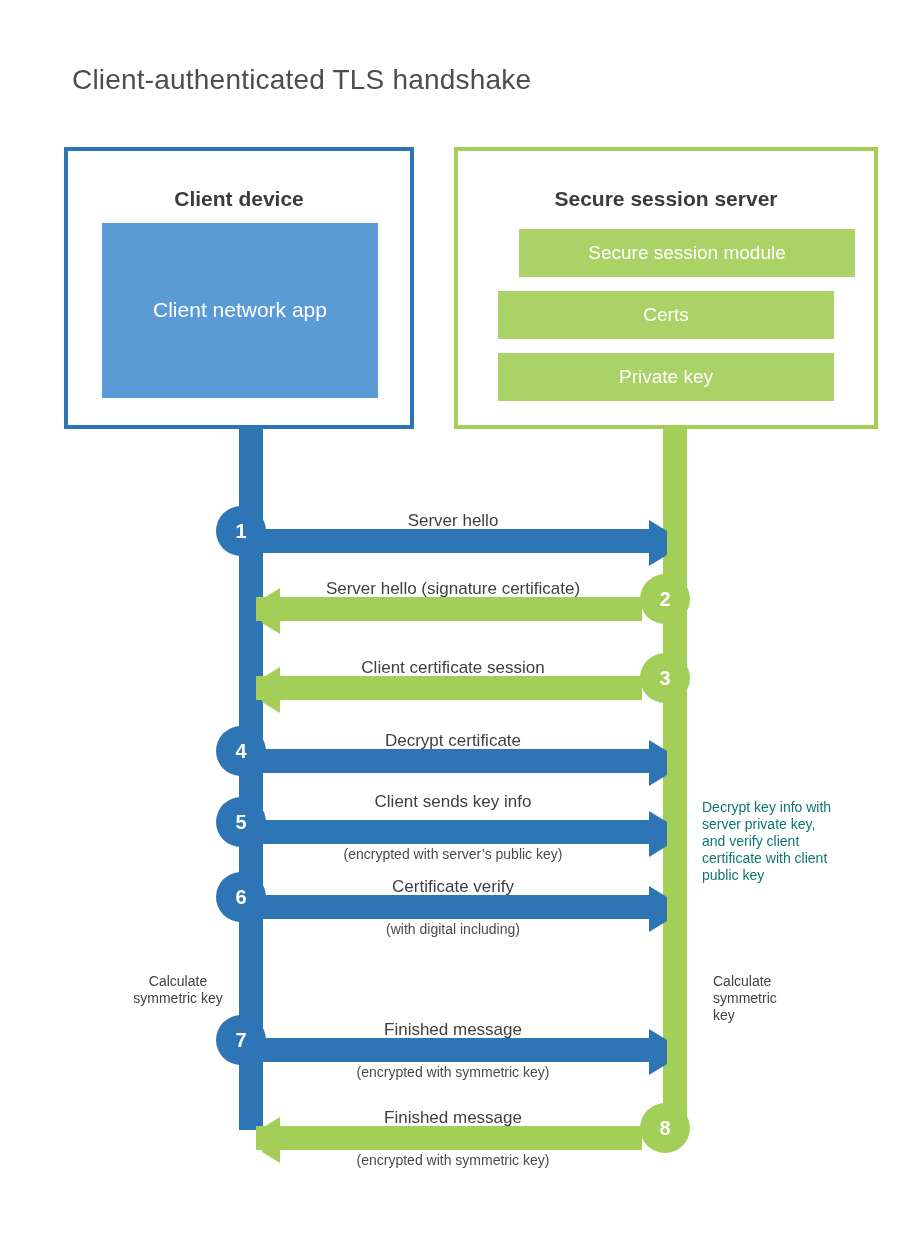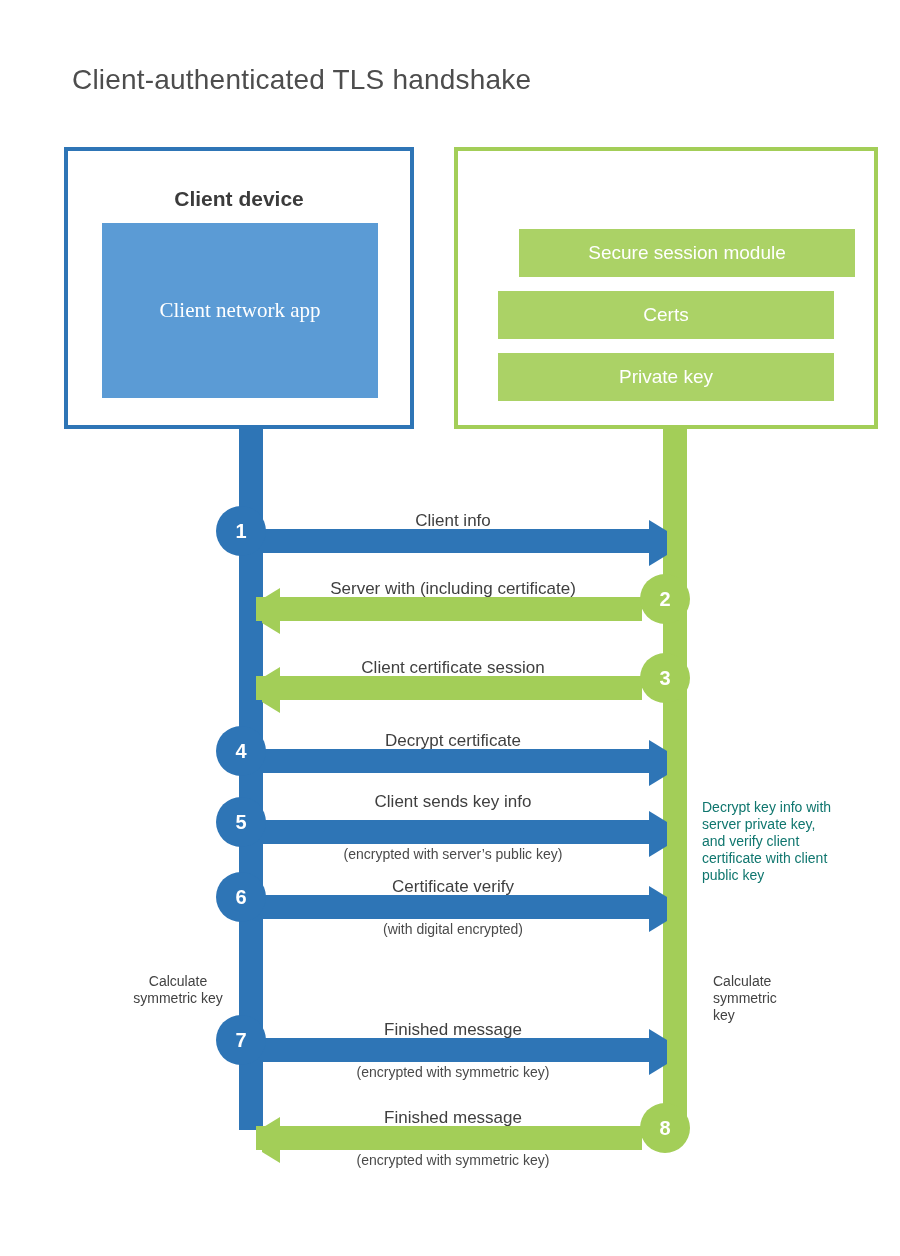--- a/index.html
+++ b/index.html
@@ -19,21 +19,20 @@
   .server-box { left:430px; width:424px; border:4px solid #a3ce58; }
   .actor-title {
     position:absolute; left:0; right:0; top:24px; text-align:center;
     font-size:21px; font-weight:700; color:#3b3b3b;
   }
   .client-module {
     position:absolute; left:34px; top:72px; width:276px; height:175px;
     background:#5b9bd5; color:#ffffff; display:flex; align-items:center;
     justify-content:center; text-align:center; font-size:21px; line-height:1.35;
     padding:0 40px;
-    font-family:Liberation Serif, serif;
   }
   .server-module {
     position:absolute; left:40px; width:336px; height:48px;
     background:#abd266; color:#ffffff; display:flex; align-items:center;
     justify-content:center; text-align:center; font-size:19px;
   }
   
   .lifeline { position:absolute; width:4px; }
   .lifeline.blue  { background:#2e75b6; }
   .lifeline.green { background:#a3ce58; }
@@ -73,55 +72,56 @@
 <div class="canvas">
 
   <div class="page-title">Client-authenticated TLS handshake</div>
 
   <div class="actor-box client-box">
     <div class="actor-title">Client device</div>
     <div class="client-module">Client network app</div>
   </div>
 
   <div class="actor-box server-box">
+    <div class="actor-title">Secure session server</div>
     <div class="server-module" style="top:78px;margin-left:21px;">Secure session module</div>
     <div class="server-module" style="top:140px;">Certs</div>
     <div class="server-module" style="top:202px;">Private key</div>
   </div>
 
   <div class="lifeline blue" style="left:215px; top:405px; height:701px;"></div>
   <div class="lifeline green" style="left:639px; top:405px; height:699px;"></div>
 
   <div id="steps-layer">
       <div class="arrow-shaft blue" style="left: 218px; width: 408px; top: 505px;"></div>
       <div class="arrow-head" style="top: 496px; left: 625px; border-top: 11px solid transparent; border-bottom: 11px solid transparent; border-left: 18px solid rgb(46, 117, 182);"></div>
       <div class="step-circle blue" style="left: 192px; top: 482px;">1</div>
-      <div class="step-label" style="top: 475px;">Client info</div>
+      <div class="step-label" style="top: 475px;">Server hello</div>
       <div class="arrow-shaft green" style="left: 232px; width: 386px; top: 573px;"></div>
       <div class="arrow-head" style="top: 564px; left: 214px; border-top: 11px solid transparent; border-bottom: 11px solid transparent; border-right: 18px solid rgb(163, 206, 88);"></div>
       <div class="step-circle green" style="left: 616px; top: 550px;">2</div>
-      <div class="step-label" style="top: 543px;">Server with (including certificate)</div>
+      <div class="step-label" style="top: 543px;">Server hello (signature certificate)</div>
       <div class="arrow-shaft green" style="left: 232px; width: 386px; top: 652px;"></div>
       <div class="arrow-head" style="top: 643px; left: 214px; border-top: 11px solid transparent; border-bottom: 11px solid transparent; border-right: 18px solid rgb(163, 206, 88);"></div>
       <div class="step-circle green" style="left: 616px; top: 629px;">3</div>
       <div class="step-label" style="top: 622px;">Client certificate session</div>
       <div class="arrow-shaft blue" style="left: 218px; width: 408px; top: 725px;"></div>
       <div class="arrow-head" style="top: 716px; left: 625px; border-top: 11px solid transparent; border-bottom: 11px solid transparent; border-left: 18px solid rgb(46, 117, 182);"></div>
       <div class="step-circle blue" style="left: 192px; top: 702px;">4</div>
       <div class="step-label" style="top: 695px;">Decrypt certificate</div>
       <div class="arrow-shaft blue" style="left: 218px; width: 408px; top: 796px;"></div>
       <div class="arrow-head" style="top: 787px; left: 625px; border-top: 11px solid transparent; border-bottom: 11px solid transparent; border-left: 18px solid rgb(46, 117, 182);"></div>
       <div class="step-circle blue" style="left: 192px; top: 773px;">5</div>
       <div class="step-label" style="top: 756px;">Client sends key info</div>
       <div class="step-sublabel" style="top: 810px;">(encrypted with server’s public key)</div>
       <div class="arrow-shaft blue" style="left: 218px; width: 408px; top: 871px;"></div>
       <div class="arrow-head" style="top: 862px; left: 625px; border-top: 11px solid transparent; border-bottom: 11px solid transparent; border-left: 18px solid rgb(46, 117, 182);"></div>
       <div class="step-circle blue" style="left: 192px; top: 848px;">6</div>
       <div class="step-label" style="top: 841px;">Certificate verify</div>
-      <div class="step-sublabel" style="top: 885px;">(with digital encrypted)</div>
+      <div class="step-sublabel" style="top: 885px;">(with digital including)</div>
       <div class="arrow-shaft blue" style="left: 218px; width: 408px; top: 1014px;"></div>
       <div class="arrow-head" style="top: 1005px; left: 625px; border-top: 11px solid transparent; border-bottom: 11px solid transparent; border-left: 18px solid rgb(46, 117, 182);"></div>
       <div class="step-circle blue" style="left: 192px; top: 991px;">7</div>
       <div class="step-label" style="top: 984px;">Finished message</div>
       <div class="step-sublabel" style="top: 1028px;">(encrypted with symmetric key)</div>
       <div class="arrow-shaft green" style="left: 232px; width: 386px; top: 1102px;"></div>
       <div class="arrow-head" style="top: 1093px; left: 214px; border-top: 11px solid transparent; border-bottom: 11px solid transparent; border-right: 18px solid rgb(163, 206, 88);"></div>
       <div class="step-circle green" style="left: 616px; top: 1079px;">8</div>
       <div class="step-label" style="top: 1072px;">Finished message</div>
       <div class="step-sublabel" style="top: 1116px;">(encrypted with symmetric key)</div>

